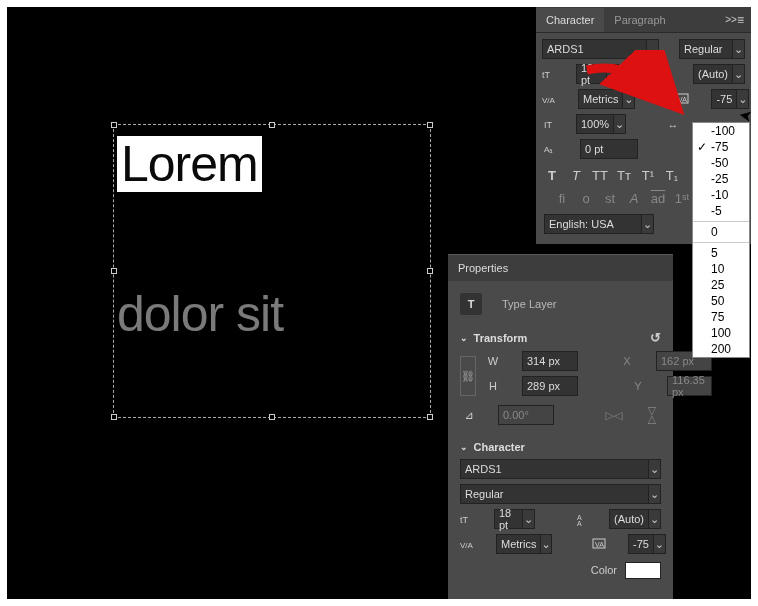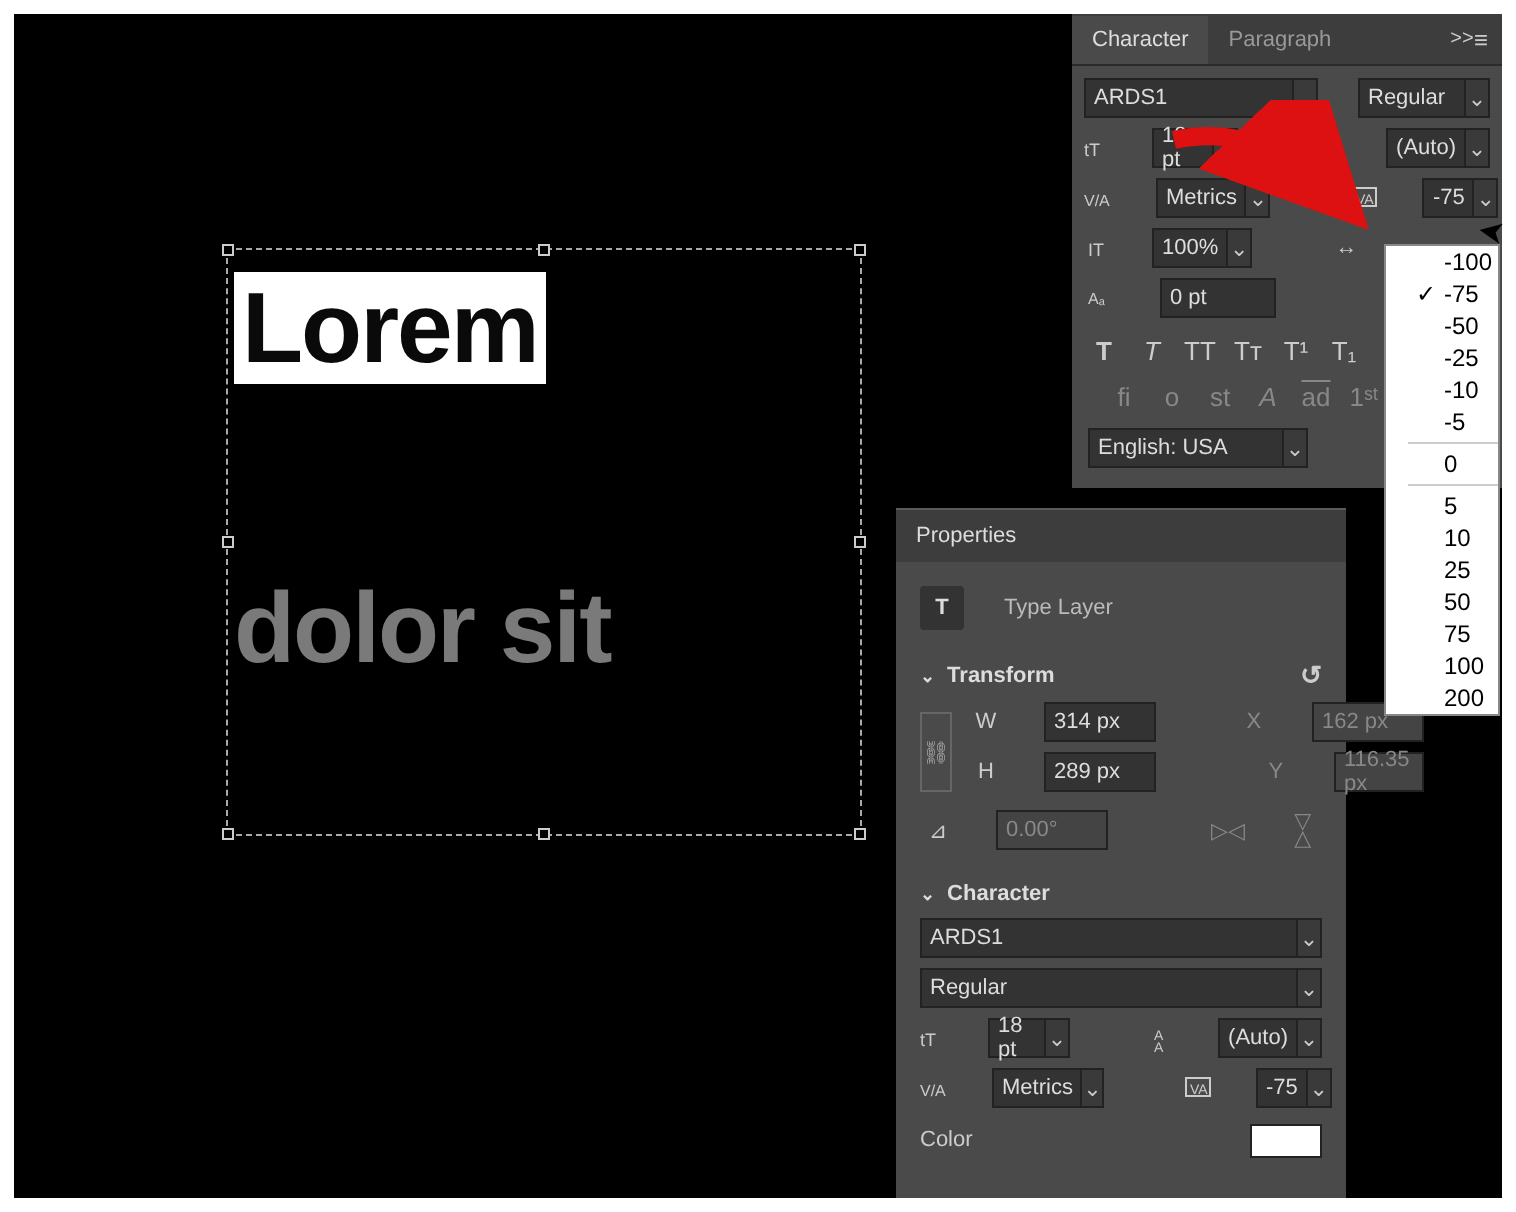--- a/index.html
+++ b/index.html
@@ -1,18 +1,18 @@
 <!DOCTYPE html>
 <html><head>
 <meta charset="utf-8">
 <style>
   * { box-sizing: border-box; margin: 0; padding: 0; font-family: "Segoe UI", Tahoma, sans-serif; }
   body { background: #fff; width: 758px; height: 606px; position: relative; overflow: hidden; }
   .stage { position: absolute; left: 7px; top: 7px; width: 744px; height: 592px; background: #000; }
-  .canvas-text { position: absolute; left: 110px; top: 120px; font-size: 50px; line-height: 1.5; font-weight: 700; letter-spacing: -1px; }
+  .canvas-text { position: absolute; left: 110px; top: 120px; font-size: 50px; line-height: 1.5; font-weight: 400; letter-spacing: -1px; }
   .sel { background: #fff; color: #0a0a0a; padding: 0 4px; }
   .unsel { color: #7a7a7a; }
   .bbox { position: absolute; border: 1px dashed #aaa; }
   .handle { position: absolute; width: 6px; height: 6px; background: #000; border: 1px solid #ccc; transform: translate(-50%,-50%); }
 
   .char-panel { position: absolute; right: 7px; top: 7px; width: 215px; background: #4a4a4a; color: #ddd; font-size: 11px; }
   .char-tabs { display: flex; align-items: center; height: 26px; background: #3d3d3d; border-bottom: 1px solid #2a2a2a; }
   .char-tabs .tab { padding: 6px 10px; color: #999; }
   .char-tabs .tab.active { background: #4a4a4a; color: #ddd; }
   .char-tabs .spacer { flex: 1; }
@@ -21,21 +21,21 @@
   .field { display: flex; align-items: center; height: 20px; }
   .ico { width: 18px; display:flex; justify-content:center; color:#ccc; }
   .inp { background: #333; border: 1px solid #222; color: #ddd; height: 20px; font-size: 11px; padding: 0 4px; display:flex; align-items:center; }
   .dd { width: 12px; background:#3a3a3a; border:1px solid #222; border-left:none; height:20px; display:flex; align-items:center; justify-content:center; color:#ccc; }
   .stylebar { display:flex; gap:8px; padding: 4px 2px; color:#ccc; font-size:13px; }
   .stylebar span { width:16px; text-align:center; }
   .otbar { display:flex; gap:8px; padding: 4px 2px; color:#888; font-size:13px;margin-left:10px; }
   .otbar span { width:16px; text-align:center; }
   .lang-row { display:flex; align-items:center; gap:6px; padding:4px 2px; }
 
-  .dropdown { position:absolute; background:#fff; border:1px solid #888; font-size:12px; color:#000; width:58px; z-index:50;padding-left:11px; }
+  .dropdown { position:absolute; background:#fff; border:1px solid #888; font-size:12px; color:#000; width:58px; z-index:50; }
   .dropdown .opt { padding: 1px 6px 1px 18px; position:relative; cursor:default; }
   .dropdown .opt.checked::before { content:"✓"; position:absolute; left:4px; }
   .dropdown .sep { border-top:1px solid #ccc; margin:2px 0; }
   .cursor-arrow { position:absolute; font-size:16px; color:#000; z-index:60; transform: scaleX(-1) rotate(-10deg); }
 
   .prop-panel { position:absolute; left:448px; top:254px; width:225px; background:#4a4a4a; color:#ddd; font-size:11px; border-top:1px solid #5a5a5a; }
   .prop-tabs { height:26px; background:#3d3d3d; display:flex; align-items:center; padding:0 10px; color:#ddd; font-weight:500;text-align:right; }
   .prop-body { padding:10px 12px 14px; }
   .section-h { display:flex; align-items:center; gap:6px; color:#ddd; font-weight:600; padding: 8px 0 6px; }
   .chev { font-size:9px; color:#ddd; }
@@ -322,18 +322,18 @@
           <svg width="16" height="14">
             <rect x="1" y="2" width="12" height="9" fill="none" stroke="#ccc"></rect>
             <text x="3" y="10" font-size="7" fill="#ccc">VA</text>
           </svg>
         </div>
       <div class="field" style="width:56px">
           <div class="inp" style="flex:1">-75</div>
           <div class="dd">⌄</div>
         </div>
     </div>
-    <div class="row" style="justify-content:space-between; gap:8px; margin-top:6px">
+    <div class="row" style="justify-content:flex-end; gap:8px; margin-top:6px">
       <span class="colorlabel">Color</span>
       <div class="swatch"></div>
     </div>
   </div>
 </div>
 
 </body></html>

